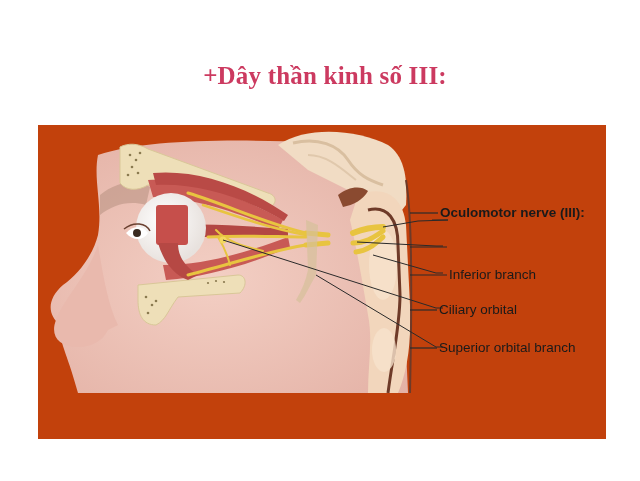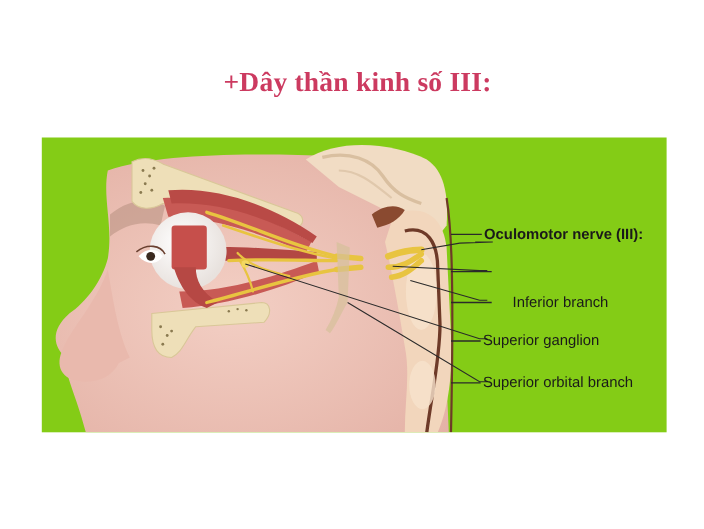--- a/index.html
+++ b/index.html
@@ -1,18 +1,18 @@
 <!DOCTYPE html>
 <html><head>
 <meta charset="utf-8">
 <style>
   html, body { margin:0; padding:0; }
   body { width:640px; height:481px; background:#ffffff; position:relative; overflow:hidden; font-family:"Liberation Sans", sans-serif; }
   .slide-title { position:absolute; left:0; top:30px; width:640px; text-align:center; font-family:"Liberation Serif", serif; font-weight:bold; font-size:25px; color:#cc3a60; letter-spacing:0.2px; padding-left:10px; box-sizing:border-box;margin-top:32px; }
-  .figure { position:absolute; left:38px; top:125px; width:568px; height:268px; background:#84cc16; }
+  .figure { position:absolute; left:38px; top:125px; width:568px; height:314px; background:#c2410c; }
   .figure svg { position:absolute; left:0; top:0; }
   .label { position:absolute; font-size:13.5px; color:#1a1a1a; white-space:nowrap; line-height:16px; }
   .label.bold { font-weight:bold; }
 </style>
 </head>
 <body>
 
 <div class="slide-title">+Dây thần kinh số III:</div>
 
 <div class="figure">
@@ -101,22 +101,22 @@
     <g stroke="#2a2a2a" stroke-width="1" fill="none">
       <polyline points="345,102 380,96 410,95 394,95"></polyline>
       <polyline points="319,117 398,121 405,121"></polyline>
       <polyline points="335,130 398,148 405,148"></polyline>
       <polyline points="185,115 398,183 405,183"></polyline>
       <polyline points="278,150 398,222 405,222"></polyline>
     </g>
   </svg>
 
   <div class="label bold" style="left:402px; top:80px;">Oculomotor nerve (III):</div>
-  <div class="label" style="left:428px; top:142px;">Inferior branch</div>
-  <div class="label" style="left:401px; top:177px;">Superior ganglion</div>
+  <div class="label" style="left:411px; top:142px;">Inferior branch</div>
+  <div class="label" style="left:401px; top:177px;">Ciliary orbital</div>
   <div class="label" style="left:401px; top:215px;">Superior orbital branch</div>
 
   <svg width="568" height="268" style="position:absolute;left:0;top:0;pointer-events:none;">
     <g stroke="#2a2a2a" stroke-width="1.2">
       <line x1="372" y1="88" x2="400" y2="88"></line>
       <line x1="372" y1="122" x2="409" y2="122"></line>
       <line x1="372" y1="150" x2="409" y2="150"></line>
       <line x1="372" y1="185" x2="399" y2="185"></line>
       <line x1="372" y1="223" x2="399" y2="223"></line>
     </g>

